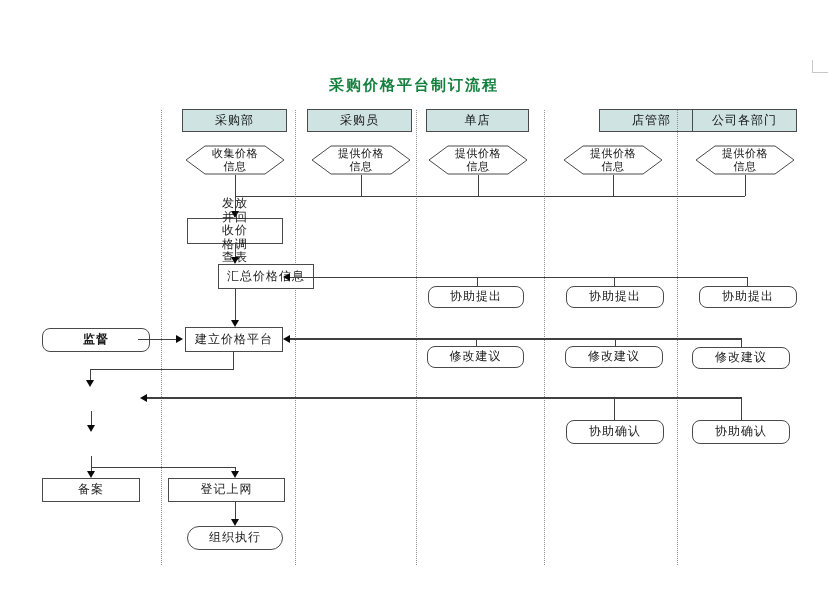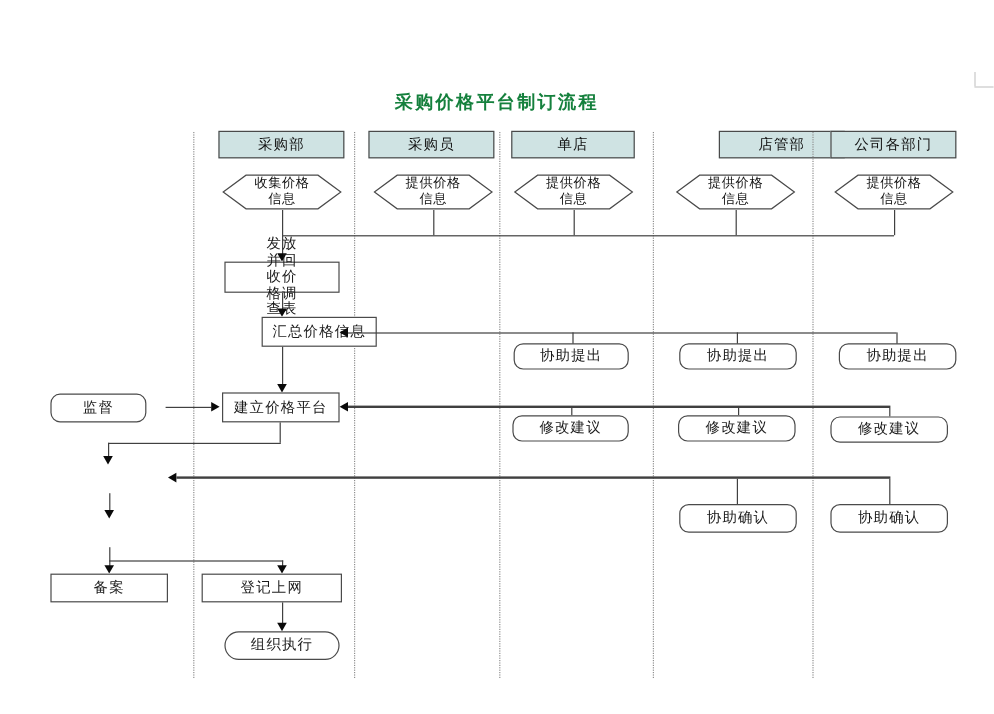--- a/index.html
+++ b/index.html
@@ -121,21 +121,21 @@
   <div class="vline" style="left:477px;top:277px;height:10px;"></div>
   <div class="vline" style="left:614px;top:277px;height:10px;"></div>
   <div class="vline" style="left:747px;top:277px;height:10px;"></div>
   <div class="node round" style="left:428px;top:286px;width:96px;height:22px;">协助提出</div>
   <div class="node round" style="left:566px;top:286px;width:98px;height:22px;">协助提出</div>
   <div class="node round" style="left:699px;top:286px;width:98px;height:22px;">协助提出</div>
 
   <div class="vline" style="left:235px;top:289px;height:32px;"></div>
   <div class="arr down" style="left:231px;top:320px;"></div>
 
-  <div class="node round" style="left:42px;top:328px;width:80px;height:24px;">监督</div>
+  <div class="node round" style="left:42px;top:328px;width:108px;height:24px;font-weight:bold;">监督</div>
   <div class="hline" style="left:138px;top:339px;width:38px;"></div>
   <div class="arr right" style="left:176px;top:335px;"></div>
   <div class="node" style="left:185px;top:327px;width:98px;height:25px;">建立价格平台</div>
 
   <div class="arr left" style="left:283px;top:335px;"></div>
   <div class="hline thick" style="left:290px;top:338px;width:452px;"></div>
   <div class="vline" style="left:476px;top:340px;height:6px;"></div>
   <div class="vline" style="left:615px;top:340px;height:6px;"></div>
   <div class="vline" style="left:741px;top:340px;height:7px;"></div>
   <div class="node round" style="left:427px;top:346px;width:97px;height:22px;">修改建议</div>

